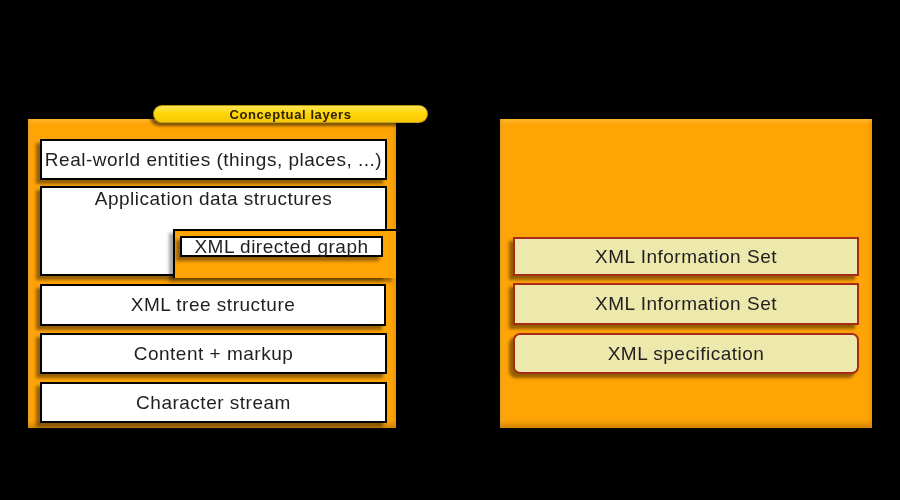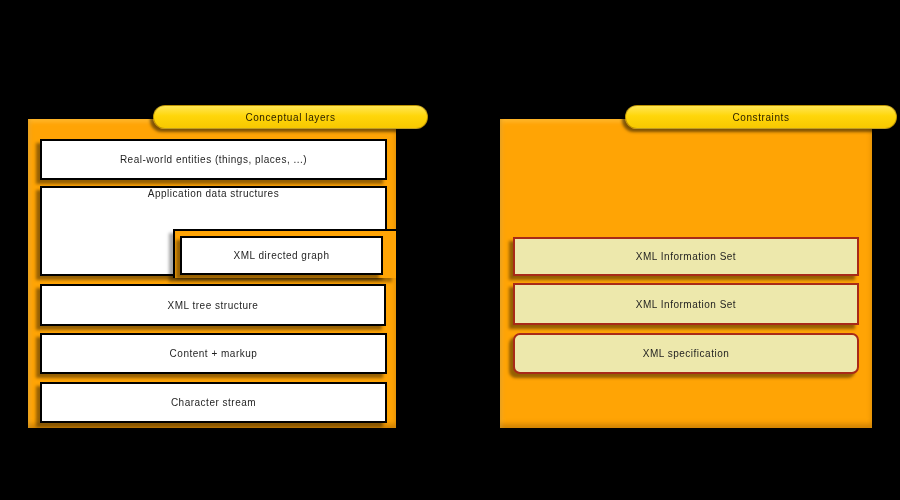--- a/index.html
+++ b/index.html
@@ -7,46 +7,47 @@
     position:relative;width:900px;height:500px;background:var(--background,#000);
     overflow:hidden;font-family:"Liberation Sans",sans-serif;
   }
   .panel{
     position:absolute;background:var(--panel,#FFA405);
     box-shadow:inset 0 -4px 5px rgba(120,70,0,.35), inset 2px 3px 4px rgba(255,220,120,.35);
   }
   #leftPanel{left:28px;top:119px;width:368px;height:309px;}
   #rightPanel{left:500px;top:119px;width:372px;height:309px;}
   .pill{
-    position:absolute;height:24px;border-radius:14px;box-sizing:border-box;
+    position:absolute;height:18px;border-radius:14px;box-sizing:border-box;
     background:linear-gradient(180deg,#ffe654 0%,var(--pill,#FFD60A) 45%,#f7c800 100%);
     border:1px solid rgba(140,100,0,.55);
     display:flex;align-items:center;justify-content:center;
-    font-size:10px;letter-spacing:.6px;color:var(--pill-text,#2E2300);
+    font-size:13px;letter-spacing:.6px;color:var(--pill-text,#2E2300);
     box-shadow:-3px 3px 3px rgba(0,0,0,.5);
+    font-weight:bold;
   }
   #leftPill{left:153px;top:105px;width:275px;}
   #rightPill{left:625px;top:105px;width:272px;}
   .box{
     position:absolute;box-sizing:border-box;
     display:flex;align-items:center;justify-content:center;
-    font-size:10px;letter-spacing:.5px;color:var(--text,#1F1F1F);
+    font-size:19px;letter-spacing:.5px;color:var(--text,#1F1F1F);
     box-shadow:-4px 4px 3px rgba(0,0,0,.42);
   }
   .wbox{background:var(--box-left-bg,#fff);border:2px solid var(--box-left-border,#000);}
   .cbox{background:var(--box-right-bg,#EDE8AC);border:2px solid var(--box-right-border,#A82A18);}
   #boxRealWorld{left:40px;top:139px;width:347px;height:41px;}
   #boxApplication{left:40px;top:186px;width:347px;height:90px;align-items:flex-start;}
   #subPanel{
     position:absolute;left:173px;top:229px;width:223px;height:49px;box-sizing:border-box;
     background:var(--panel,#FFA405);
     border-top:2px solid #000;border-left:2px solid #000;
     box-shadow:-4px 4px 3px rgba(0,0,0,.35);
   }
-  #boxDirectedGraph{left:180px;top:236px;width:203px;height:39px;}
+  #boxDirectedGraph{left:180px;top:236px;width:203px;height:21px;}
   #boxTree{left:40px;top:284px;width:346px;height:42px;}
   #boxContent{left:40px;top:333px;width:347px;height:41px;}
   #boxCharStream{left:40px;top:382px;width:347px;height:41px;}
   #boxInfoset1{left:513px;top:237px;width:346px;height:39px;}
   #boxInfoset2{left:513px;top:283px;width:346px;height:42px;}
   #boxXmlSpec{left:513px;top:333px;width:346px;height:41px;border-radius:7px;}
   #boxUnicode{left:513px;top:382px;width:346px;height:41px;}
 </style>
 </head>
 <body>
@@ -72,15 +73,14 @@
 
   <div class="box cbox" id="boxInfoset1">XML Information Set</div>
 
   <div class="box cbox" id="boxInfoset2">XML Information Set</div>
 
   <div class="box cbox" id="boxXmlSpec">XML specification</div>
 
 
   <div class="pill" id="leftPill">Conceptual layers</div>
 
-  <div class="pill" id="rightPill">Constraints</div>
 
 </div>
 
 </body></html>

